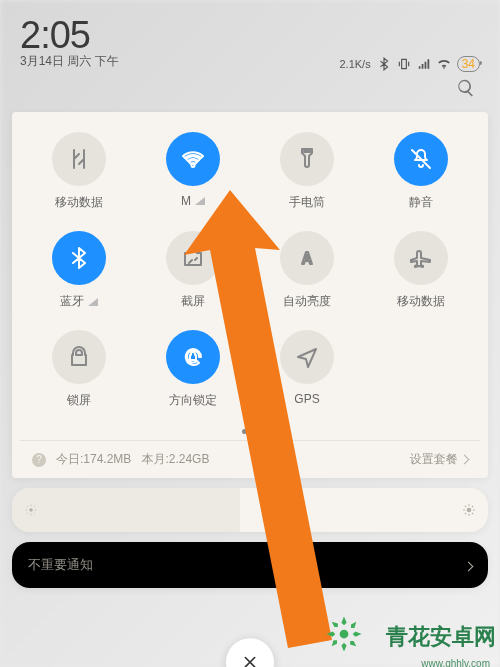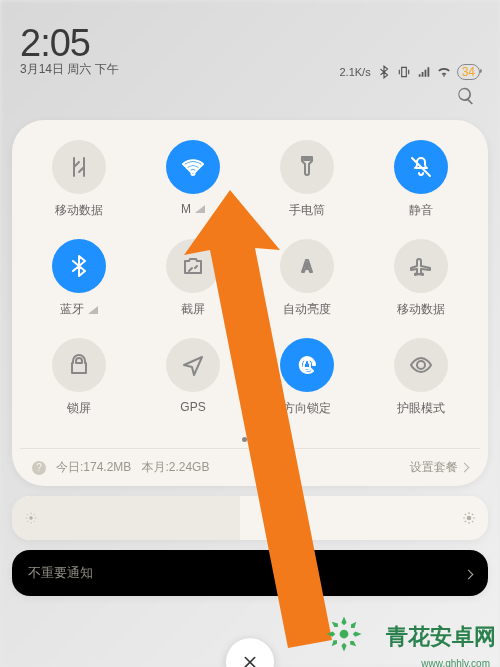--- a/index.html
+++ b/index.html
@@ -1,31 +1,31 @@
 <!DOCTYPE html>
 <html><head>
 <meta charset="utf-8">
 <style>
 * { margin: 0; padding: 0; box-sizing: border-box; }
 body { font-family: -apple-system, "PingFang SC", sans-serif; width: 500px; height: 667px; background: #e8e8e8; position: relative; overflow: hidden; }
 .bg-blur { position: absolute; inset: 0; background: linear-gradient(135deg, #d8d8d8, #f0f0f0); filter: blur(2px); }
-.screen { position: absolute; inset: 0; padding: 16px 6px; }
+.screen { position: absolute; inset: 0; padding: 8px 6px; }
 
 .status-bar { display: flex; justify-content: space-between; align-items: flex-start; padding: 6px 14px 2px; color: #444; }
 .time { font-size: 38px; font-weight: 300; letter-spacing: -1px; color: #3a3a3a; }
 .date-row { font-size: 12px; color: #555; margin-top: -4px; }
 .status-icons { display: flex; align-items: center; gap: 6px; font-size: 11px; color: #555; padding-top: 6px; margin-top: 36px; }
 .status-icons svg { width: 14px; height: 14px; fill: #555; }
 .battery-pill { border: 1.5px solid #888; border-radius: 8px; padding: 0 4px; font-size: 12px; color: #f5a623; display: flex; align-items: center; position: relative; }
 .battery-pill::after { content: ''; position: absolute; right: -3px; top: 4px; width: 2px; height: 4px; background: #888; border-radius: 0 2px 2px 0; }
 
 .top-right-row { display: flex; justify-content: flex-end; padding: 4px 18px 6px; }
 .top-right-row svg { width: 20px; height: 20px; fill: #777; }
 
-.panel { background: #f7f4ef; border-radius: 32px; margin: 4px 6px; padding: 14px 8px 6px; box-shadow: 0 2px 8px rgba(0,0,0,0.06); }
+.panel { background: #f7f4ef; border-radius: 4px; margin: 4px 6px; padding: 14px 8px 6px; box-shadow: 0 2px 8px rgba(0,0,0,0.06); }
 
 .qs-grid { display: grid; grid-template-columns: repeat(4, 1fr); gap: 20px 8px; padding: 6px 6px 10px; }
 .qs-tile { display: flex; flex-direction: column; align-items: center; gap: 8px; }
 .tile-circle { width: 54px; height: 54px; border-radius: 50%; display: flex; align-items: center; justify-content: center; background: #e6e2dc; }
 .tile-circle.on { background: #1e90ff; }
 .tile-circle svg { width: 24px; height: 24px; fill: #888; }
 .tile-circle.on svg { fill: #fff; }
 .tile-label { font-size: 12px; color: #666; display: flex; align-items: center; gap: 4px; }
 .mini-signal { display: inline-block; width: 10px; height: 8px; position: relative; }
 .mini-signal::before { content: ''; position: absolute; bottom: 0; left: 0; border-style: solid; border-width: 0 0 8px 10px; border-color: transparent transparent #bbb transparent; }
@@ -165,42 +165,34 @@
         </div>
         <div class="qs-tile">
           <div class="tile-circle">
             <svg viewBox="0 0 24 24">
               <path d="M6 10V8a6 6 0 0112 0v2h1v10H5V10zm3 0h6V8a3 3 0 00-6 0z" stroke="#888" stroke-width="2" fill="none" stroke-linejoin="round" stroke-linecap="round"></path>
             </svg>
           </div>
           <div class="tile-label">锁屏</div>
         </div>
         <div class="qs-tile">
+          <div class="tile-circle on">
+            <svg viewBox="0 0 24 24">
+              <path d="M12 4a8 8 0 018 8h-2a6 6 0 10-2 4l2 2a8 8 0 11-6-14zm-2 6V9a2 2 0 014 0v1h1v5H9v-5z" stroke="#fff" stroke-width="2" fill="none" stroke-linejoin="round" stroke-linecap="round"></path>
+            </svg>
+          </div>
+          <div class="tile-label">方向锁定</div>
+        </div>
+        <div class="qs-tile">
           <div class="tile-circle">
             <svg viewBox="0 0 24 24">
               <path d="M3 12l18-8-8 18-2-8z" stroke="#888" stroke-width="2" fill="none" stroke-linejoin="round" stroke-linecap="round"></path>
             </svg>
           </div>
           <div class="tile-label">GPS</div>
-        </div>
-        <div class="qs-tile">
-          <div class="tile-circle on">
-            <svg viewBox="0 0 24 24">
-              <path d="M12 4a8 8 0 018 8h-2a6 6 0 10-2 4l2 2a8 8 0 11-6-14zm-2 6V9a2 2 0 014 0v1h1v5H9v-5z" stroke="#fff" stroke-width="2" fill="none" stroke-linejoin="round" stroke-linecap="round"></path>
-            </svg>
-          </div>
-          <div class="tile-label">方向锁定</div>
-        </div>
-        <div class="qs-tile">
-          <div class="tile-circle">
-            <svg viewBox="0 0 24 24">
-              <path d="M12 5c5 0 9 5 10 7-1 2-5 7-10 7S3 14 2 12c1-2 5-7 10-7zm0 3a4 4 0 100 8 4 4 0 000-8z" stroke="#888" stroke-width="2" fill="none" stroke-linejoin="round" stroke-linecap="round"></path>
-            </svg>
-          </div>
-          <div class="tile-label">护眼模式</div>
         </div>
       </div>
     <div class="page-dots">
       <span class="active"></span>
         <span></span>
     </div>
     <div class="data-row">
       <div class="data-left">
         <span class="info-dot">?</span>
         <span><span>今日:</span><span>174.2MB</span></span>

